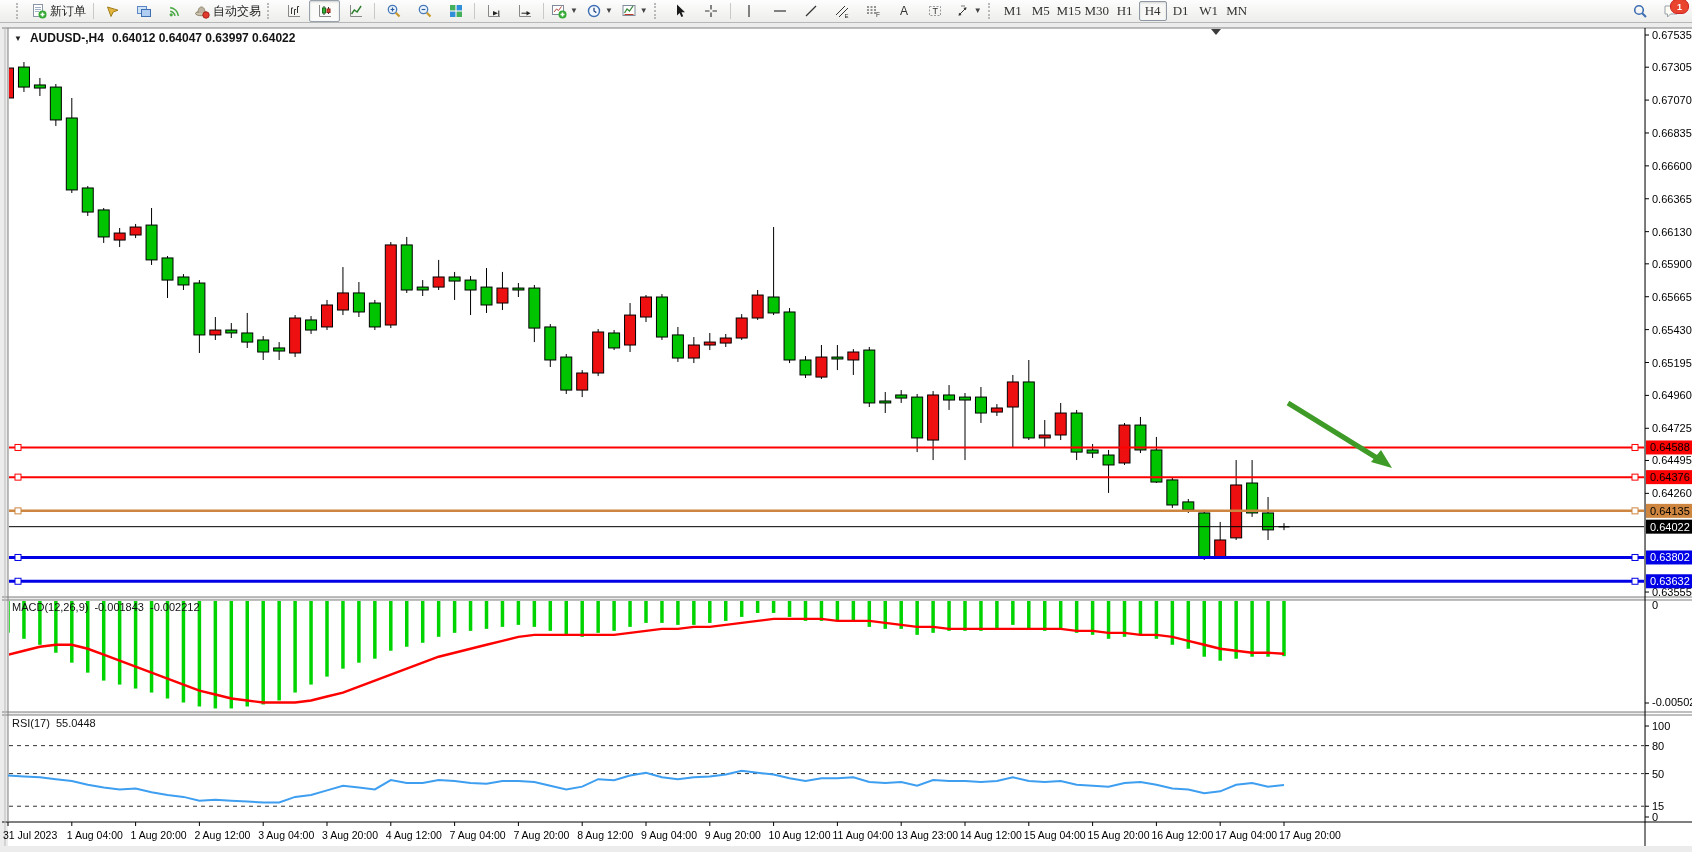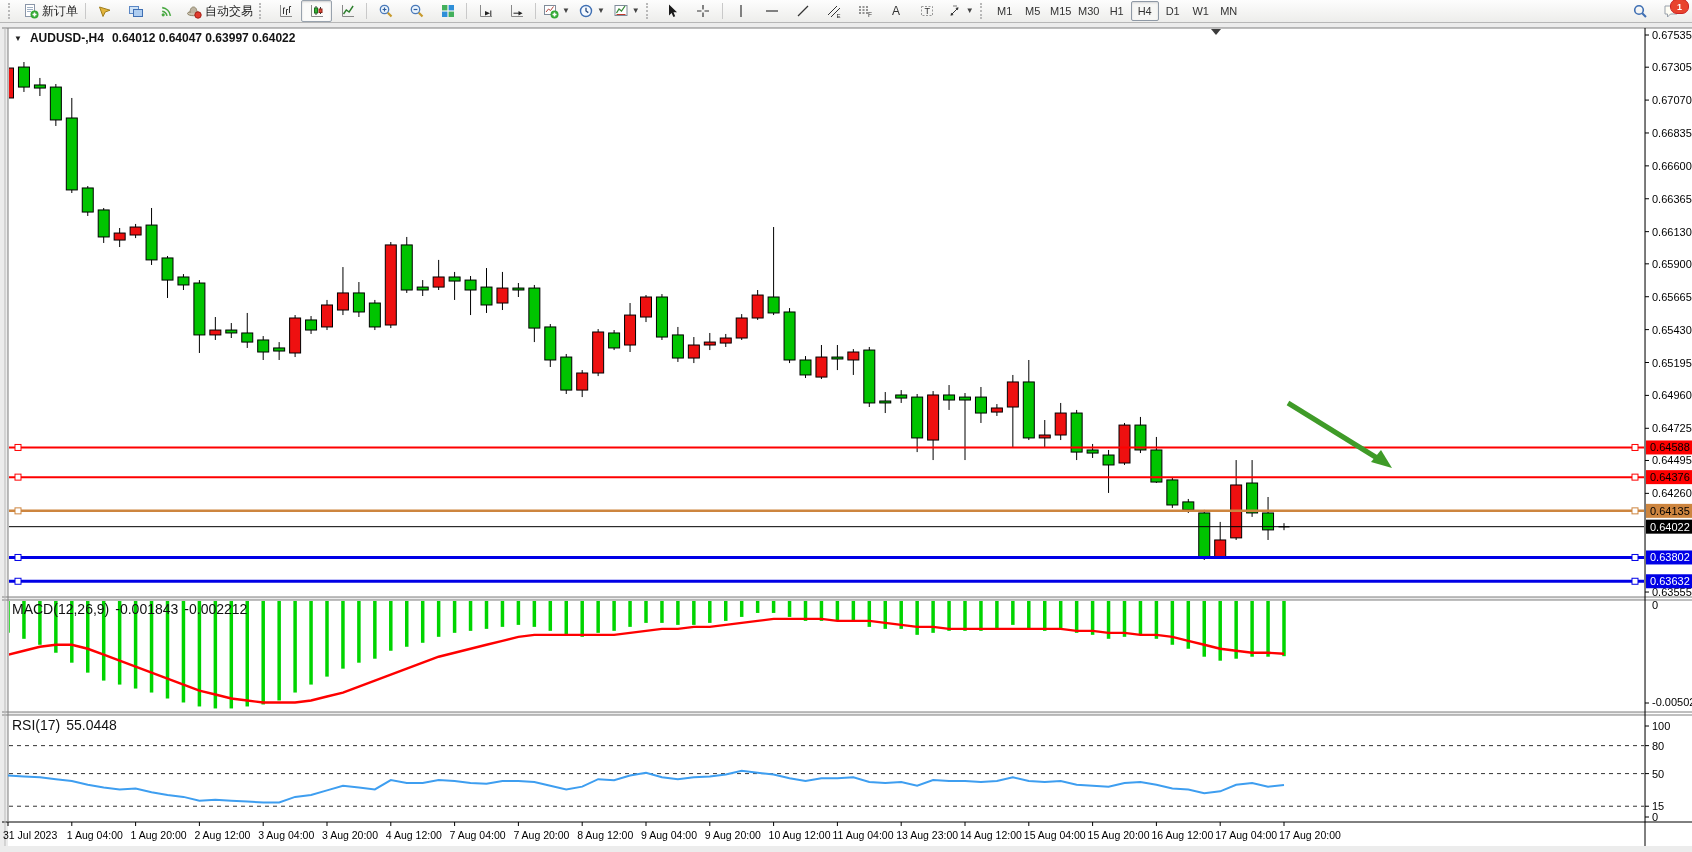--- a/index.html
+++ b/index.html
@@ -1,43 +1,43 @@
 <!DOCTYPE html>
 <html><head>
 <meta charset="utf-8">
 <style>
   html,body{margin:0;padding:0;background:#e9e9e9;}
   #app{position:relative;width:1692px;height:852px;background:#f2f2f2;overflow:hidden;
        font-family:"Liberation Sans",sans-serif;-webkit-font-smoothing:antialiased;}
   
   #toolbar{position:absolute;left:0;top:0;width:1692px;height:23px;
     background:linear-gradient(#fdfdfd,#ededeb);border-bottom:1px solid #b7b7b7;
-    display:flex;align-items:center;padding-left:6px;box-sizing:border-box;}
+    display:flex;align-items:center;padding-left:14px;box-sizing:border-box;}
   .tbtn{height:20px;min-width:23px;display:inline-flex;align-items:center;justify-content:center;
     gap:3px;padding:0 3px;border:1px solid transparent;border-radius:2px;
     font-size:12px;color:#222;cursor:default;flex:0 0 auto;}
   .tbtn.pressed{background:#fbfbfa;border-color:#98a2ad;box-shadow:inset 0 1px 2px #d0d0d0;}
   .tbtn .lbl{font-size:12px;color:#1c1c1c;white-space:nowrap;}
   .sep{width:1px;height:16px;background:#c9c9c9;margin:0 3px;flex:0 0 auto;}
   .grip{width:5px;height:16px;border-left:2px dotted #b9b9b9;margin:0 4px 0 2px;flex:0 0 auto;}
   .ic{display:inline-flex;width:16px;height:16px;align-items:center;justify-content:center;}
   .caret{font-size:8px;color:#444;line-height:1;}
   .tf{min-width:26px;height:18px;display:inline-flex;align-items:center;justify-content:center;
-    font-size:11px;color:#333;border:1px solid transparent;border-radius:2px;flex:0 0 auto;}
+    font-size:13px;color:#333;border:1px solid transparent;border-radius:2px;flex:0 0 auto;font-family:Liberation Serif, serif;}
   .tf.active{background:#f7f7f5;border-color:#8f99a5;box-shadow:inset 0 1px 2px #d6d6d6;}
   #tb-right{margin-left:auto;display:flex;align-items:center;padding-right:6px;}
   #chat-btn{position:relative;}
   #chat-badge{position:absolute;right:-4px;top:-2px;min-width:13px;height:13px;border-radius:7px;
     background:#e8442e;color:#fff;font-size:9px;font-weight:bold;display:flex;
     align-items:center;justify-content:center;padding:0 2px;border:1px solid #c22;}
   
   #chart-title{position:absolute;left:14px;top:31px;font-size:12px;font-weight:bold;color:#141414;
     display:flex;gap:8px;align-items:center;z-index:5;}
   #chart-title .dd{font-size:8px;color:#222;}
-  .pane-label{position:absolute;font-size:14px;color:#111;z-index:5;display:flex;gap:6px;}
+  .pane-label{position:absolute;font-size:11px;color:#111;z-index:5;display:flex;gap:6px;}
   #macd-label{left:12px;top:601px;}
   #rsi-label{left:12px;top:717px;}
   svg text{font-family:"Liberation Sans",sans-serif;}
 </style>
 </head>
 <body>
 <div id="app">
 
 <div id="toolbar">
   <span class="grip"></span>

